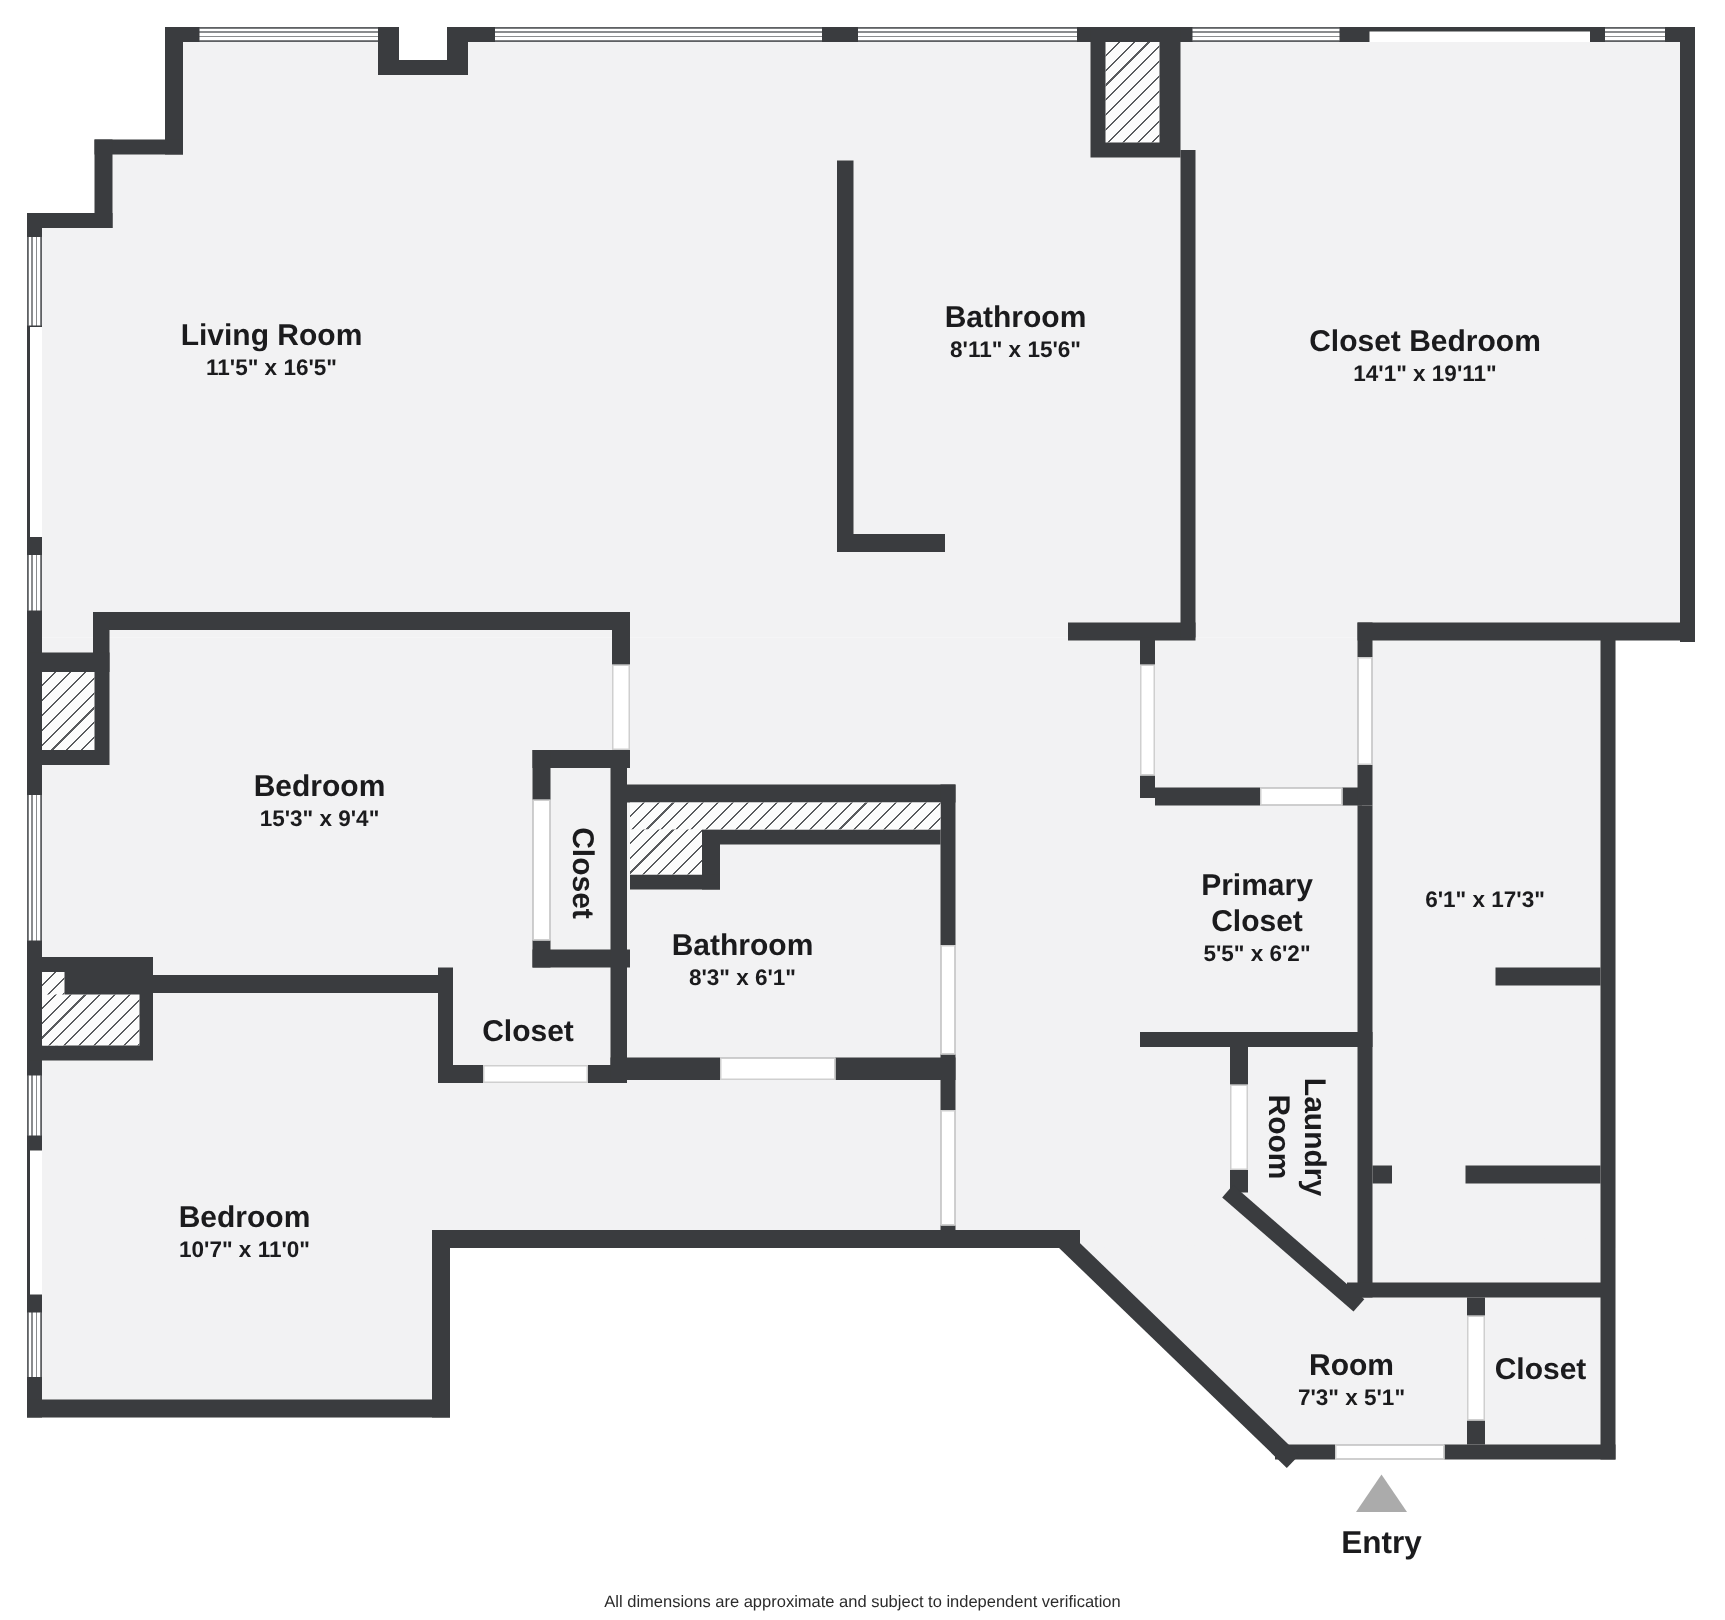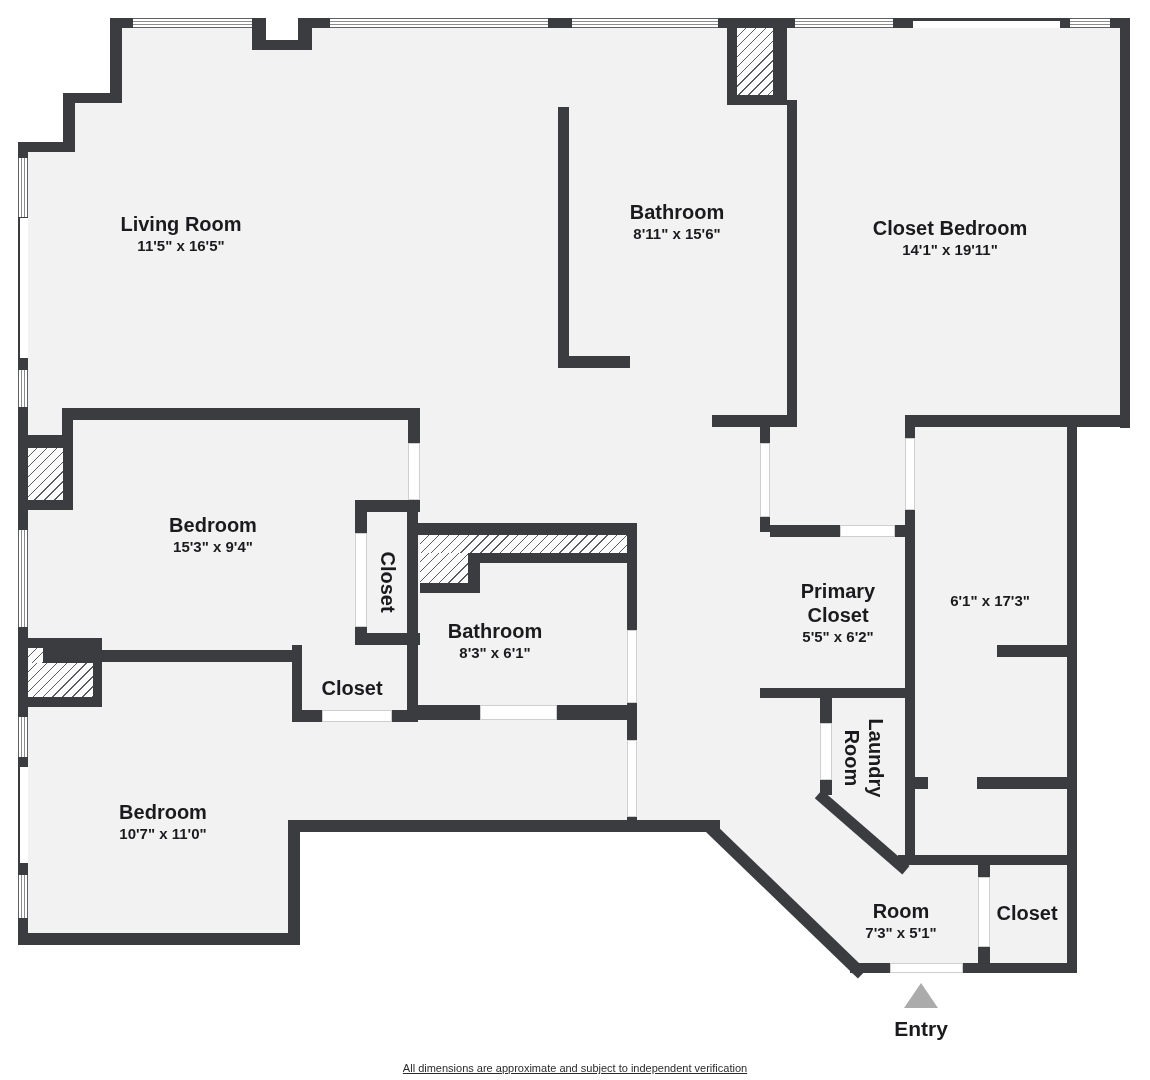--- a/index.html
+++ b/index.html
@@ -27,21 +27,21 @@
   .room-label.vertical { transform:translate(-50%,-50%) rotate(90deg); }
   .room-name { font-weight:bold; font-size:20px; line-height:1.2; }
   .room-dims { font-weight:bold; font-size:15px; line-height:1.35; }
   .room-dims:empty { display:none; }
   .entry-arrow { position:absolute; width:0; height:0;
             border-left:17px solid transparent; border-right:17px solid transparent;
             border-bottom:25px solid #ababab; }
   .entry-label { position:absolute; transform:translate(-50%,0); font-weight:bold;
             font-size:21px; color:#1b1b1d; }
   .footer-note { position:absolute; left:0; right:0; top:1062px; text-align:center;
-            font-size:11px; color:#2b2b2b;text-decoration:underline; }
+            font-size:11px; color:#2b2b2b; }
 </style>
 </head>
 <body>
 
 <div id="plan">
 
   <div class="floor" style="left:18px;top:18px;width:1112px;height:407px"></div>
   <div class="floor" style="left:18px;top:425px;width:1059px;height:407px"></div>
   <div class="floor" style="left:18px;top:832px;width:282px;height:113px"></div>
   <div class="floor" style="left:700px;top:825px;width:377px;height:148px;clip-path:polygon(22px 7px,377px 0px,377px 148px,160px 148px)"></div>

